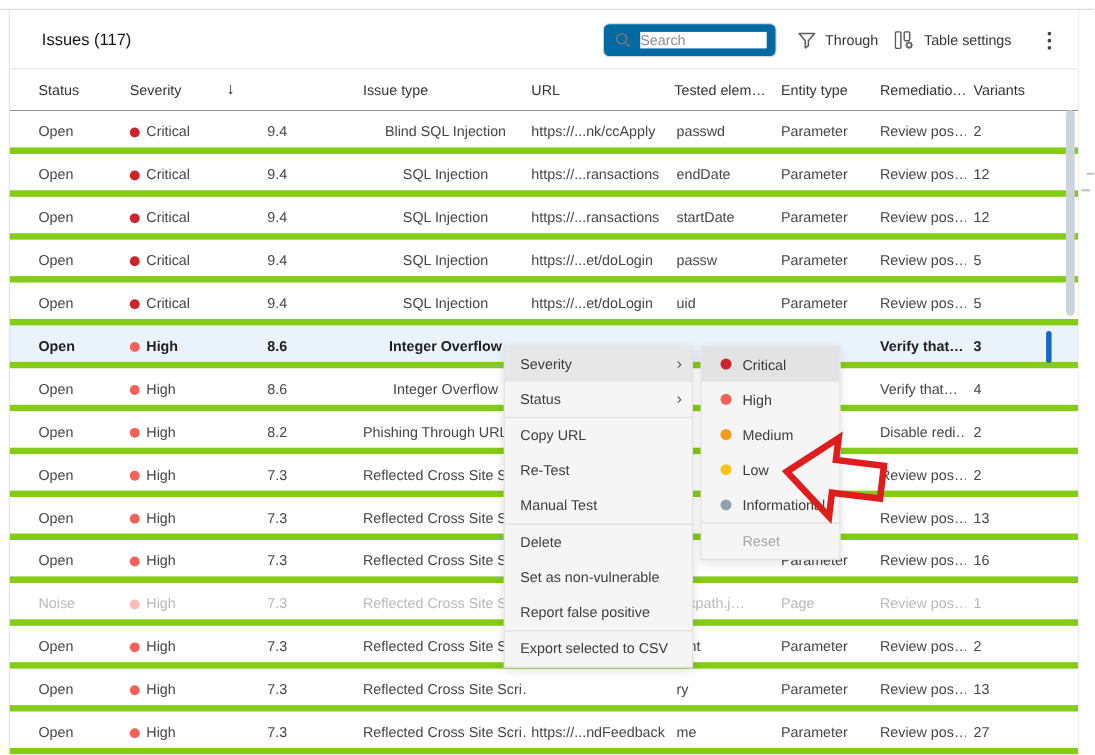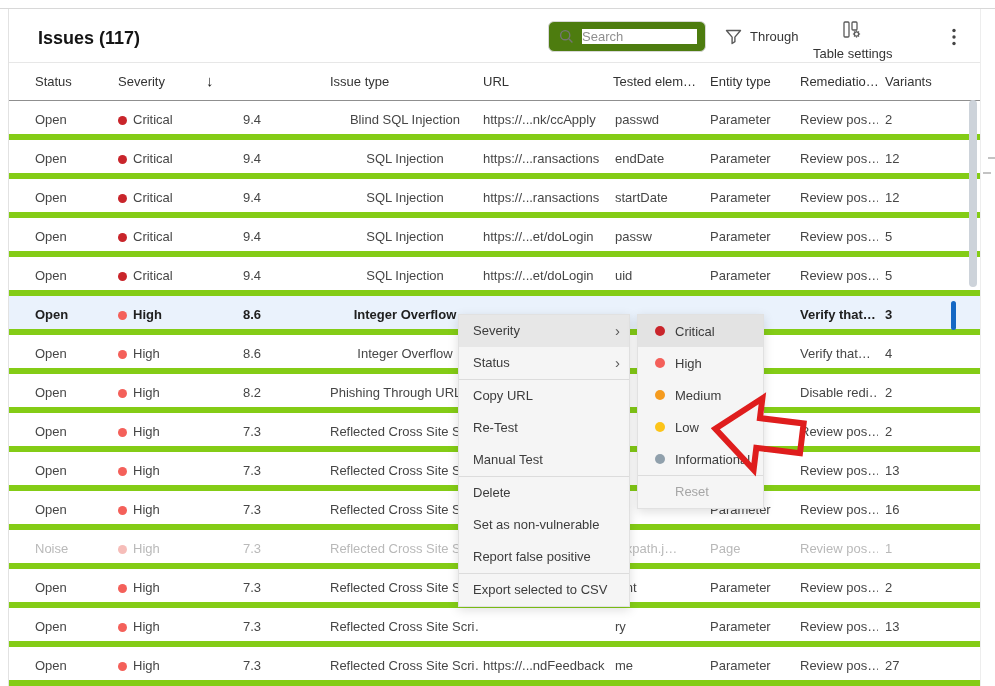--- a/index.html
+++ b/index.html
@@ -6,23 +6,23 @@
   body { background:#fff; font-family:"Liberation Sans", sans-serif; }
   .screen { position:relative; width:995px; height:686px; background:#fff; overflow:hidden; }
 
   
   .top-line   { position:absolute; left:0;   top:8px;  width:995px; height:1px; background:#d8d8d8; }
   .left-line  { position:absolute; left:8px; top:9px;  width:1px; height:677px; background:#e2e2e2; }
   .right-line { position:absolute; left:980px; top:9px; width:1px; height:677px; background:#ededed; }
   .edge-mark  { position:absolute; height:2px; background:#c3c3c3; }
 
   
-  .title { position:absolute; left:38px; top:28px; font-size:18px; font-weight:bold; color:#141414; }
+  .title { position:absolute; left:38px; top:28px; font-size:15px; font-weight:normal; color:#141414; }
   .searchbox { position:absolute; left:548px; top:21px; width:158px; height:31px; border:1px solid #d8d8d8;
-               border-radius:6px; display:flex; align-items:center; padding-left:10px; gap:8px; background:#4d7c0f; }
+               border-radius:6px; display:flex; align-items:center; padding-left:10px; gap:8px; background:#0369a1; }
   .searchbox input { border:none; outline:none; width:115px; font-size:13px; color:#333; font-family:"Liberation Sans",sans-serif; }
   .searchbox input::placeholder { color:#8f8f8f; }
   .toolbtn { position:absolute; top:21px; height:31px; display:flex; align-items:center; gap:8px;
              font-size:13px; color:#353535; cursor:pointer; background:#fff; border:none; font-family:"Liberation Sans",sans-serif;}
   .kebab { position:absolute; left:944px; top:23px; width:20px; height:28px; display:flex; align-items:center; justify-content:center; cursor:pointer; background:#fff; border:none;}
 
   
   .div-top   { position:absolute; left:9px; top:62px;  width:971px; height:1px; background:#e7e7e7; }
   .div-head  { position:absolute; left:9px; top:100px; width:971px; height:1px; background:#8f8f8f; }
 
@@ -91,21 +91,21 @@
 
   <button class="toolbtn" style="left:725px;">
     <span>
       <svg width="17" height="16" viewBox="0 0 17 16">
           <path d="M1.5 1.5 h14 l-5.6 6.6 v4.6 l-2.8 1.8 v-6.4 Z" fill="none" stroke="#5a5a5a" stroke-width="1.4" stroke-linejoin="round"></path>
         </svg>
     </span>
     <span>Through</span>
   </button>
 
-  <button class="toolbtn" style="left:813px;flex-direction:column;">
+  <button class="toolbtn" style="left:813px;">
     <span>
       <svg width="19" height="17" viewBox="0 0 19 17">
         <rect x="1" y="1" width="5" height="15" rx="1" fill="none" stroke="#5a5a5a" stroke-width="1.3"></rect>
         <rect x="9" y="1" width="5" height="8" rx="1" fill="none" stroke="#5a5a5a" stroke-width="1.3"></rect>
         <circle cx="13.5" cy="13" r="2.1" fill="none" stroke="#5a5a5a" stroke-width="1.2"></circle>
         <g stroke="#5a5a5a" stroke-width="1.2">
           <line x1="13.5" y1="9.4" x2="13.5" y2="10.6"></line>
             <line x1="13.5" y1="15.4" x2="13.5" y2="16.6"></line>
           <line x1="9.9" y1="13" x2="11.1" y2="13"></line>
             <line x1="15.9" y1="13" x2="17.1" y2="13"></line>

